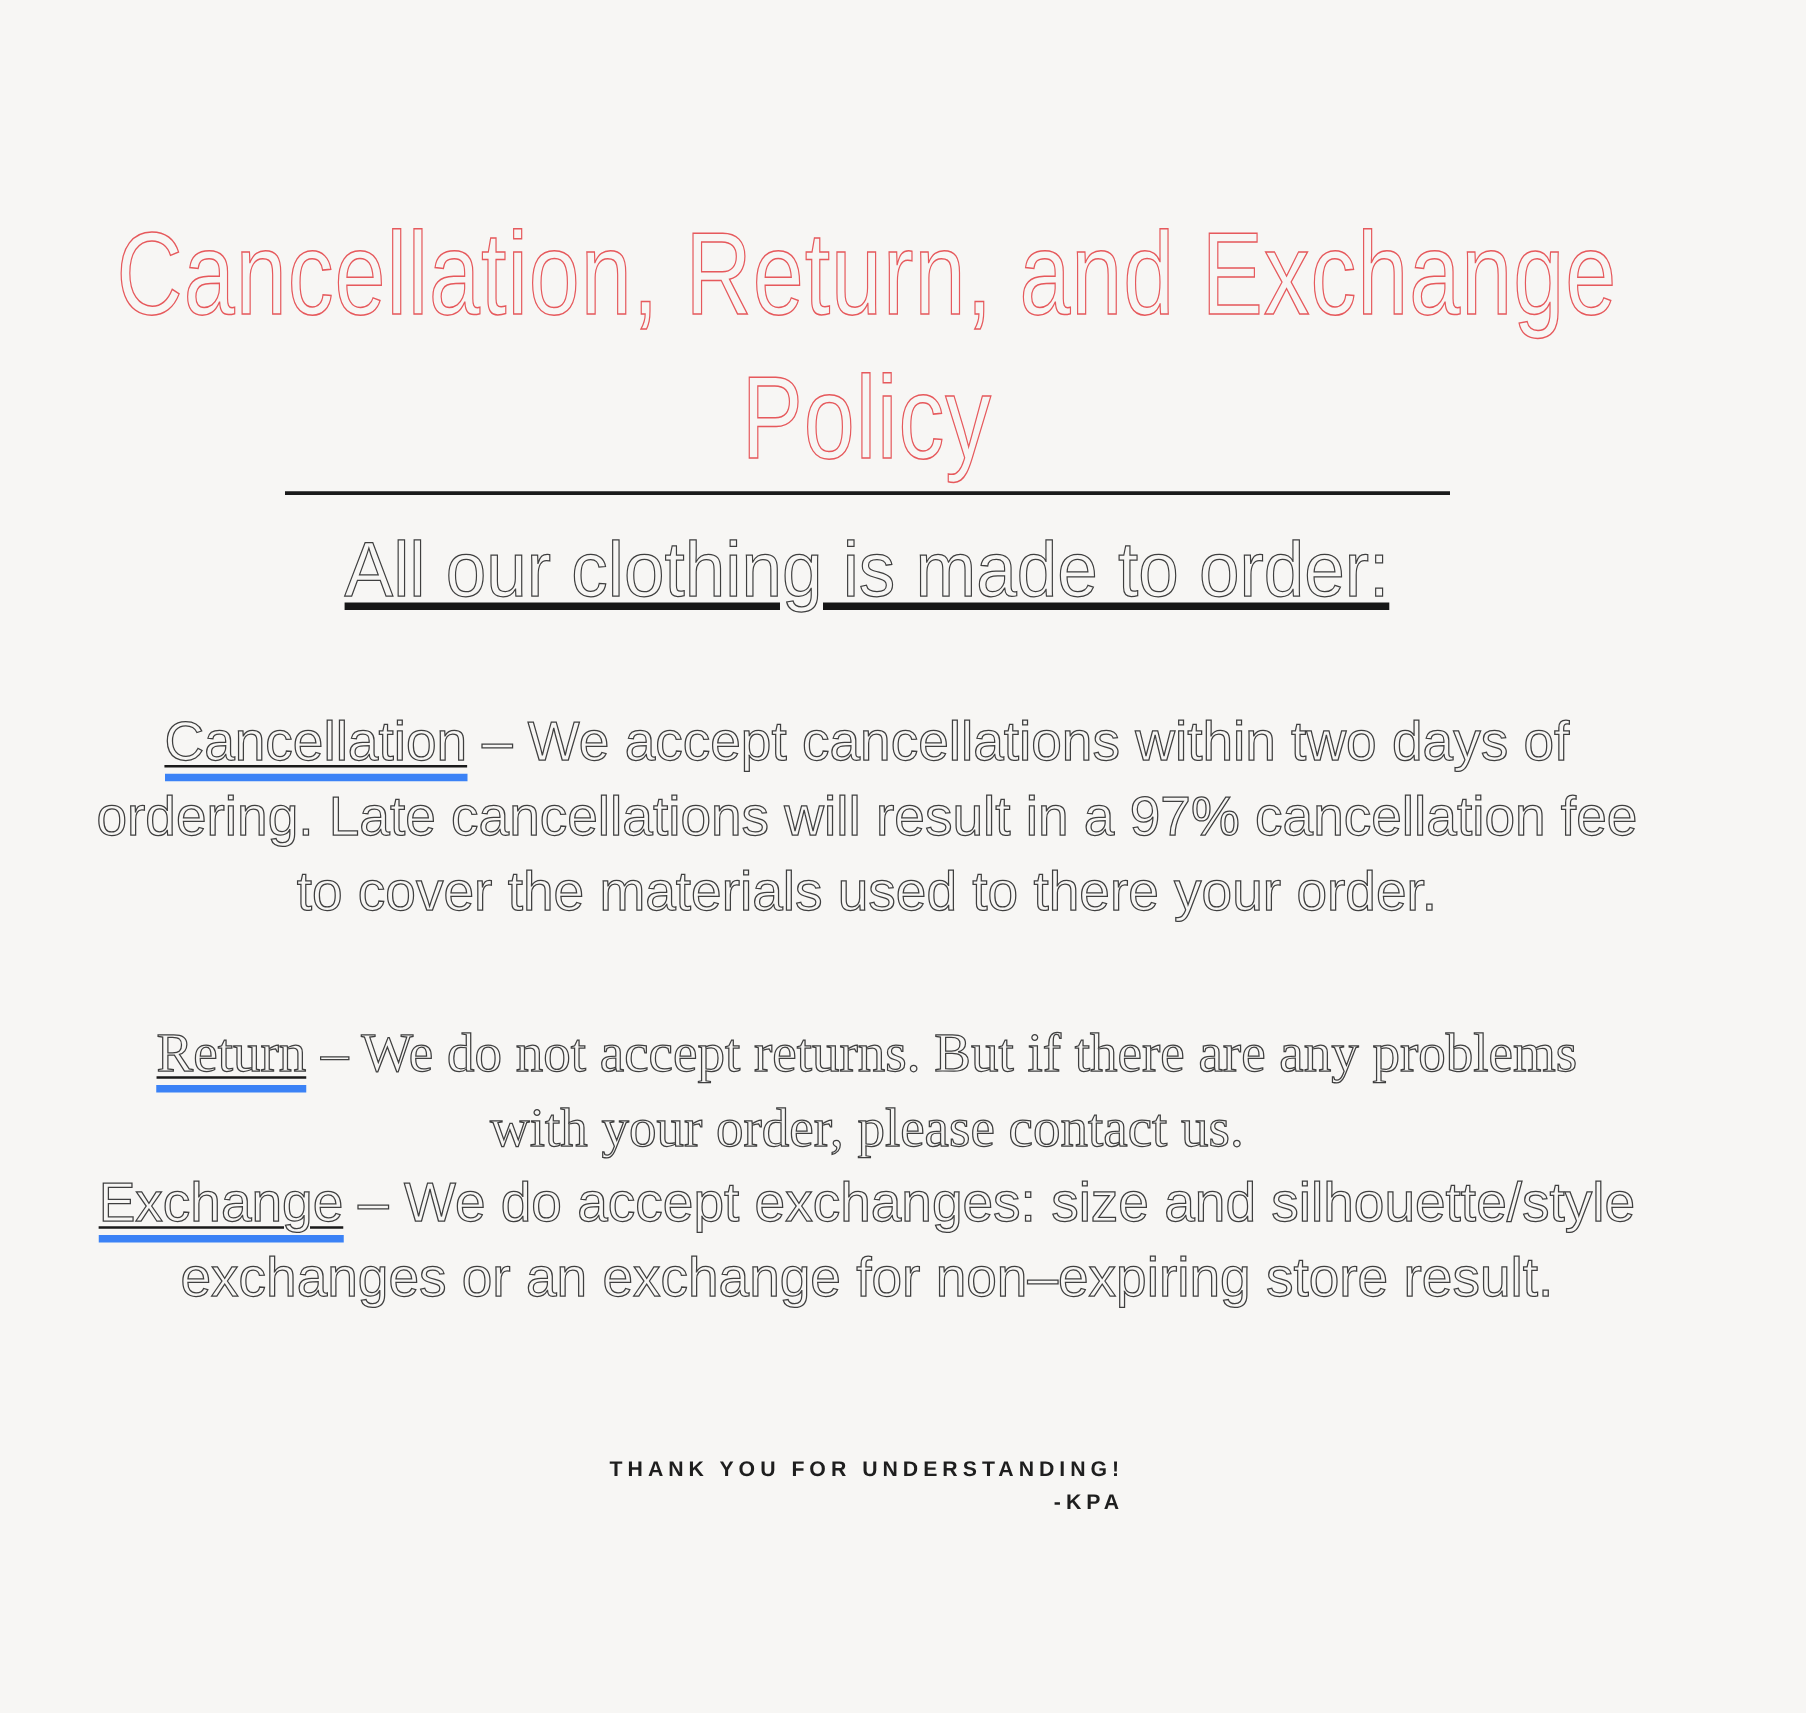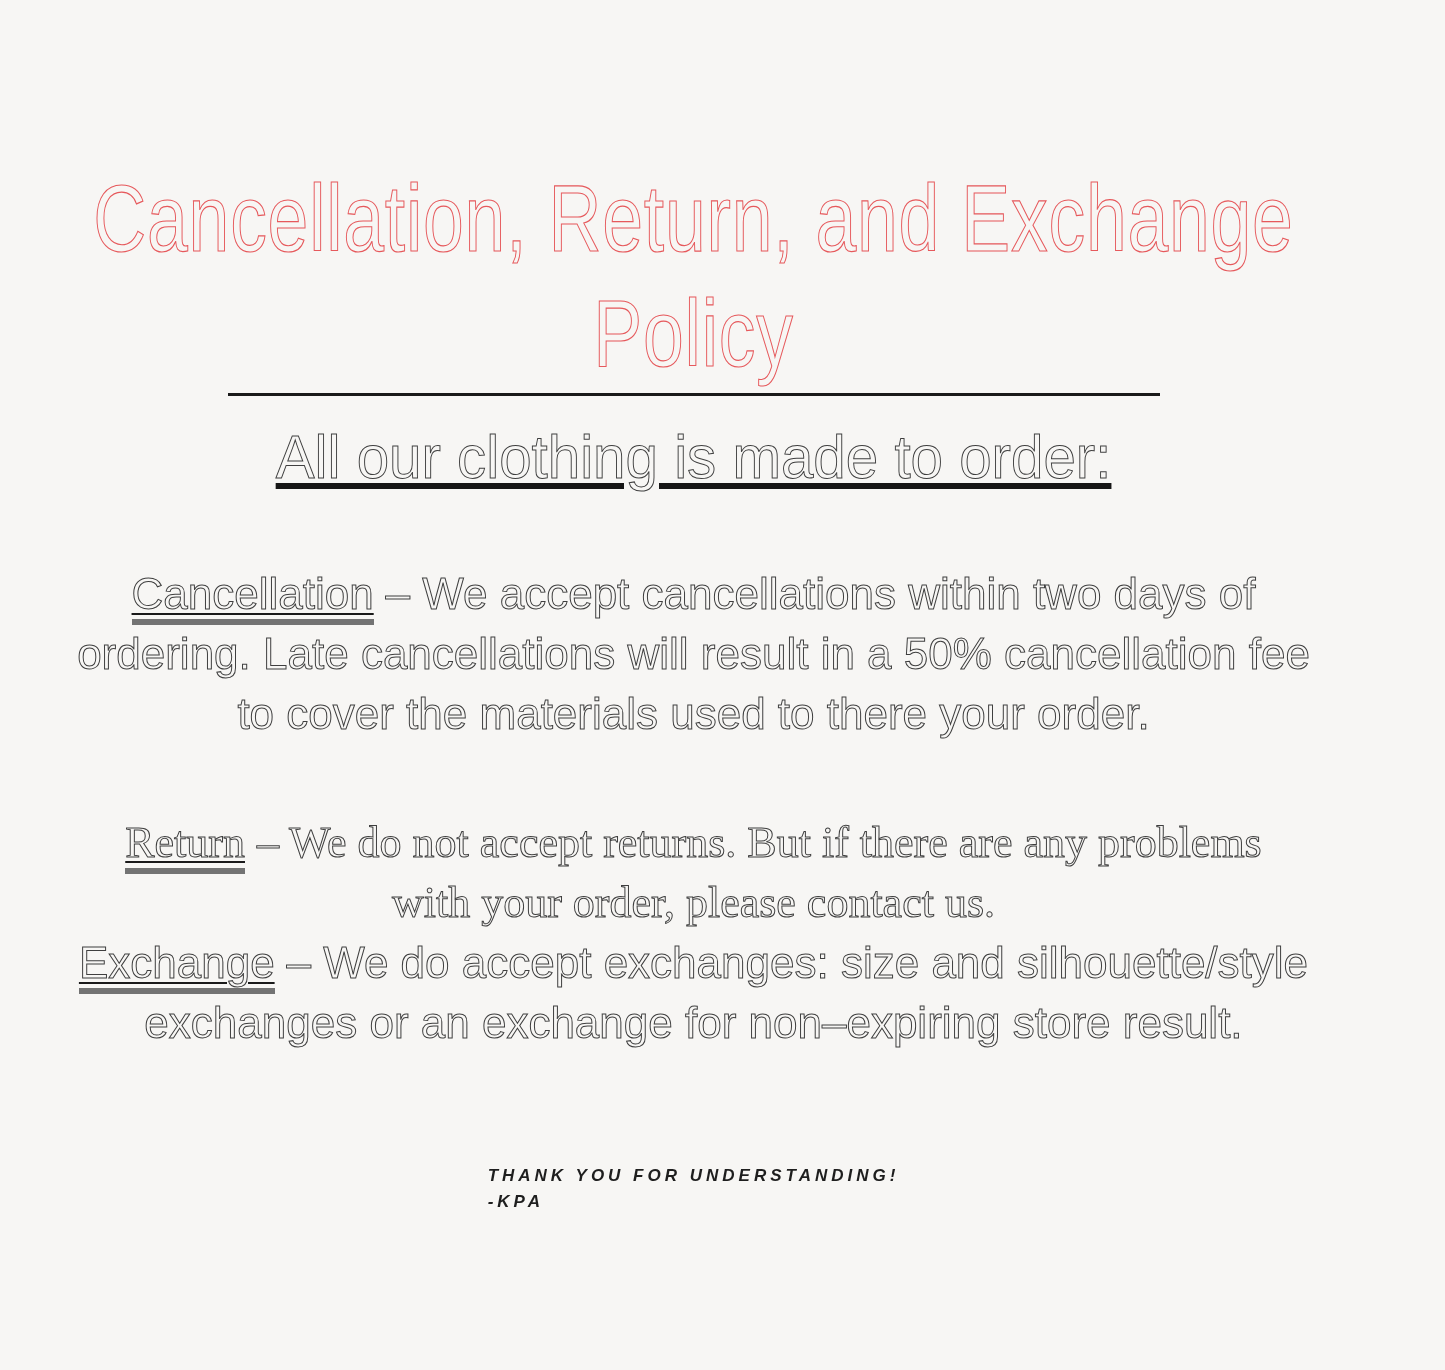--- a/index.html
+++ b/index.html
@@ -81,34 +81,33 @@
   .para-cancellation { margin-top: 57px; }
   .para-return       { margin-top: 69px; font-family: Liberation Serif, serif; }
   .para-exchange     { }
 
   .keyword {
     text-decoration: underline;
     text-decoration-color: #1a1a1a;
     text-decoration-thickness: 2px;
     text-underline-offset: 4px;
     text-decoration-skip-ink: auto;
-    border-bottom: 6px solid #737373;
+    border-bottom: 6px solid #3b82f6;
     padding-bottom: 1px;
   }
   .rest { margin-left: 0.27em; }
 
   .footer {
     margin-top: 110px;
-    text-align: left;
+    text-align: right;
     font-size: 17px;
     line-height: 26px;
     font-weight: 700;
     letter-spacing: 4px;
     color: #1e1e1e;
-    font-style: italic;
   }
 </style>
 </head>
 <body>
 
 <div class="page">
 
   <div class="title stroke-coral">
     <div>Cancellation, Return, and Exchange</div>
     <div>Policy</div>
@@ -117,21 +116,21 @@
   <div class="rule"></div>
 
   <div class="subtitle-wrap">
     <span class="subtitle stroke-dark">All our clothing is made to order:</span>
   </div>
 
   <section class="para para-cancellation">
     <div class="b-line">
       <span class="keyword stroke-dark">Cancellation</span><span class="rest stroke-dark">– We accept cancellations within two days of</span>
     </div>
-    <div class="b-line stroke-dark">ordering. Late cancellations will result in a 50% cancellation fee</div>
+    <div class="b-line stroke-dark">ordering. Late cancellations will result in a 97% cancellation fee</div>
     <div class="b-line stroke-dark">to cover the materials used to there your order.</div>
   </section>
 
   <section class="para para-return">
     <div class="b-line">
       <span class="keyword stroke-dark">Return</span><span class="rest stroke-dark">– We do not accept returns. But if there are any problems</span>
     </div>
     <div class="b-line stroke-dark">with your order, please contact us.</div>
   </section>
 

